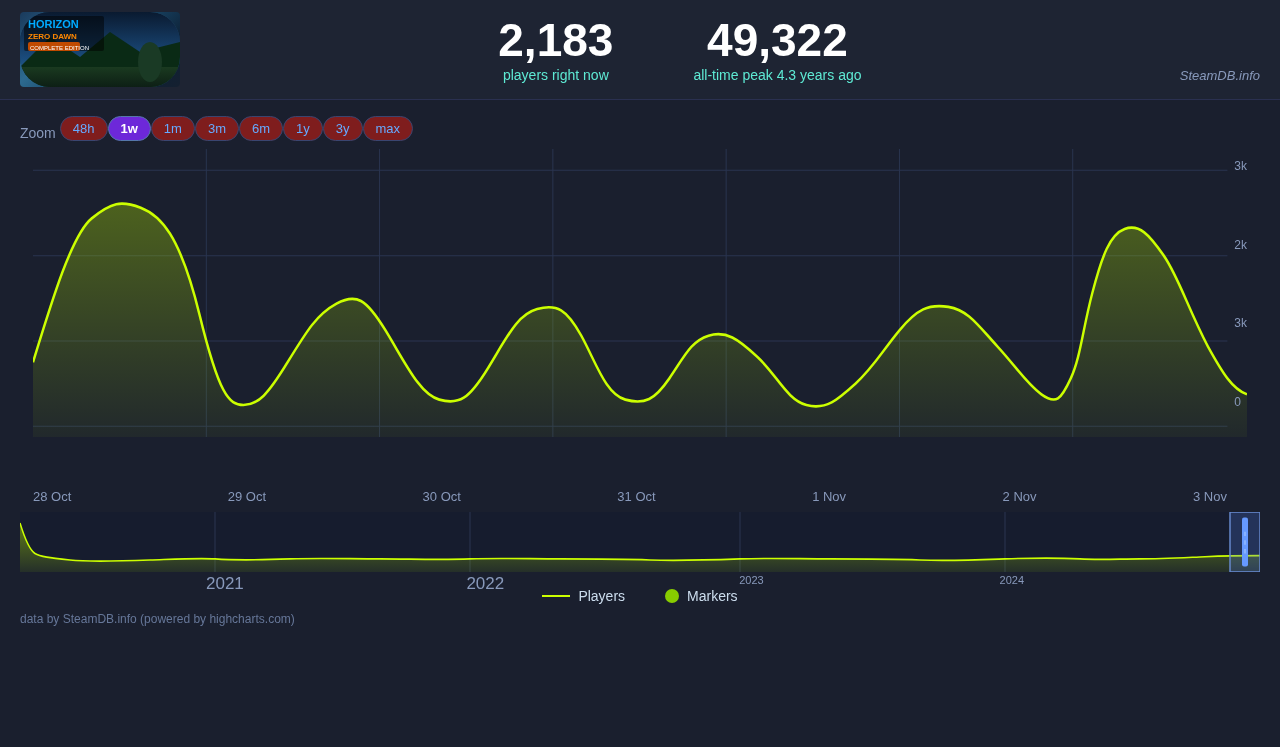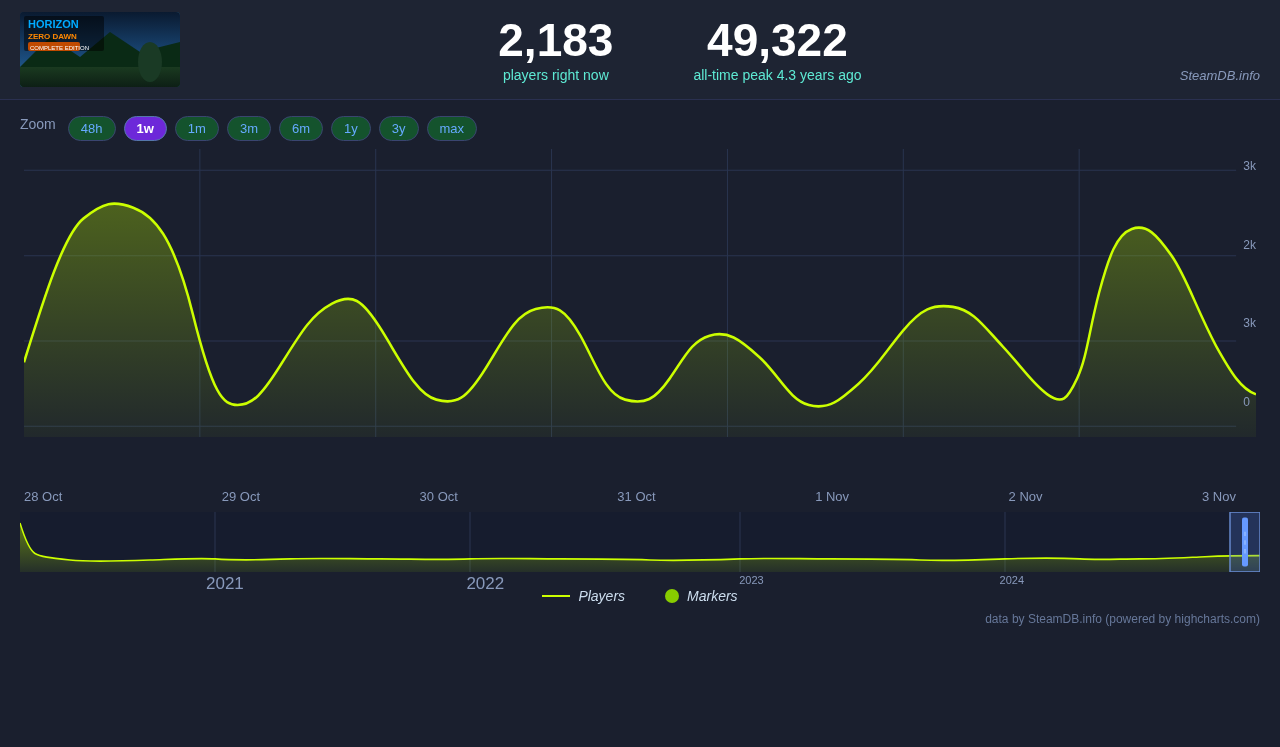--- a/index.html
+++ b/index.html
@@ -31,20 +31,21 @@
       position: relative;
       display: flex;
       align-items: center;
       justify-content: center;
     }
     .game-thumbnail-inner {
       width: 100%;
       height: 100%;
       position: relative;
       overflow: hidden;
+      border-radius: 30px;
     }
     .game-thumbnail-bg {
       position: absolute;
       inset: 0;
       background: linear-gradient(135deg, #0d1f35 0%, #1a4a6c 40%, #2d6a8f 60%, #1a3550 80%, #0a1825 100%);
     }
 
     .stat-group {
       display: flex;
       align-items: flex-end;
@@ -71,48 +72,47 @@
       color: #8899bb;
       font-size: 13px;
       font-style: italic;
       align-self: flex-end;
       margin-bottom: 4px;
     }
 
     
     .zoom-bar {
       display: flex;
-      align-items: flex-start;
+      align-items: flex-end;
       padding: 16px 20px 8px;
-      gap: 8px;
     }
     .zoom-label {
       color: #8899bb;
       font-size: 14px;
       margin-right: 4px;
     }
     .zoom-btn {
-      background: #14532d;
+      background: #7f1d1d;
       border: 1px solid #3a4570;
       color: #66aaff;
       padding: 4px 12px;
       border-radius: 20px;
       font-size: 13px;
       cursor: pointer;
     }
     .zoom-btn.active {
       background: #6d28d9;
       border-color: #5577aa;
       color: #ffffff;
       font-weight: bold;
     }
 
     
     .chart-container {
-      padding: 0 24px;
+      padding: 0 33px;
       position: relative;
     }
     .main-chart {
       width: 100%;
       height: 320px;
       position: relative;
     }
     .chart-svg {
       width: 100%;
       height: 100%;
@@ -144,37 +144,36 @@
       justify-content: center;
       gap: 40px;
       padding: 10px 0 4px;
     }
     .legend-item {
       display: flex;
       align-items: center;
       gap: 8px;
       font-size: 14px;
       color: #ccddee;
-      font-style: italic;
     }
     .legend-line {
       width: 28px;
       height: 2px;
       background: #ccff00;
     }
     .legend-dot {
       width: 14px;
       height: 14px;
       border-radius: 50%;
       background: #88cc00;
     }
 
     
     .data-credit {
-      text-align: right;
+      text-align: left;
       padding: 4px 20px 8px;
       color: #667799;
       font-size: 12px;
     }
 
     
     .grid-line {
       stroke: #2a3550;
       stroke-width: 1;
     }

